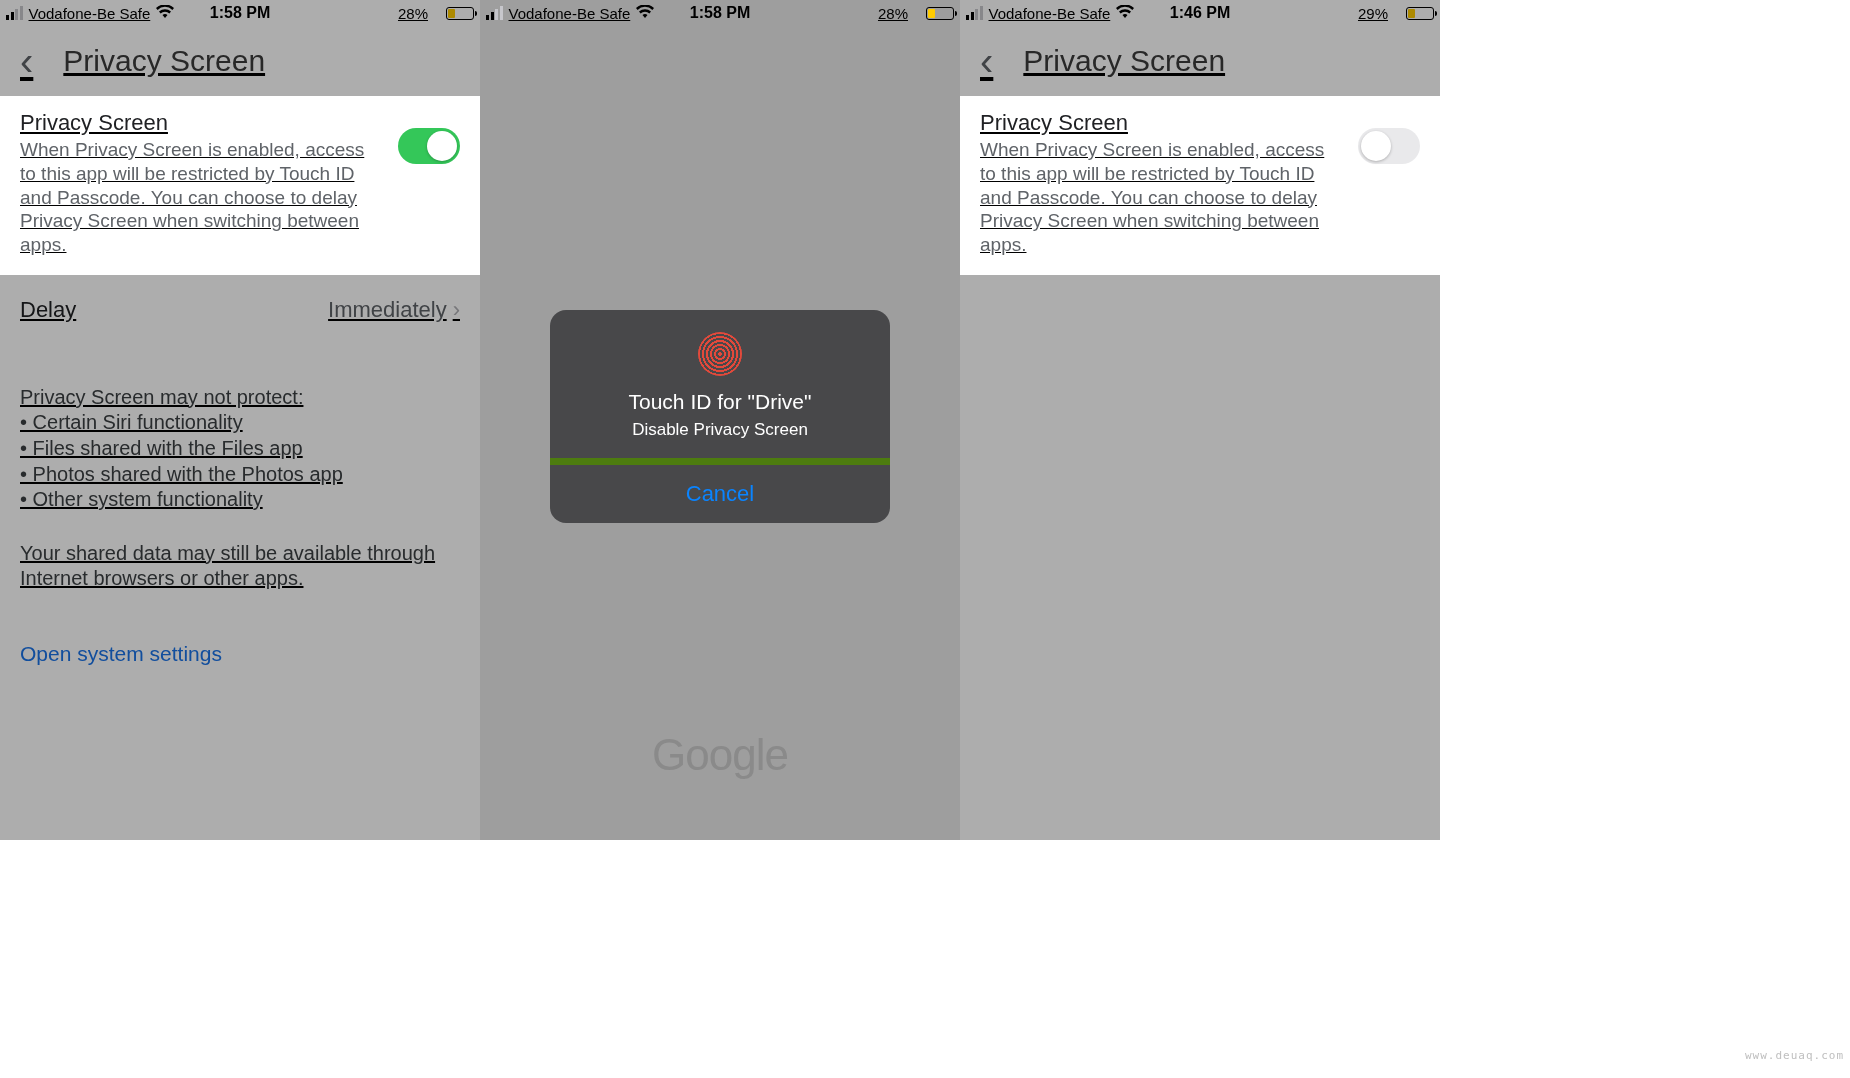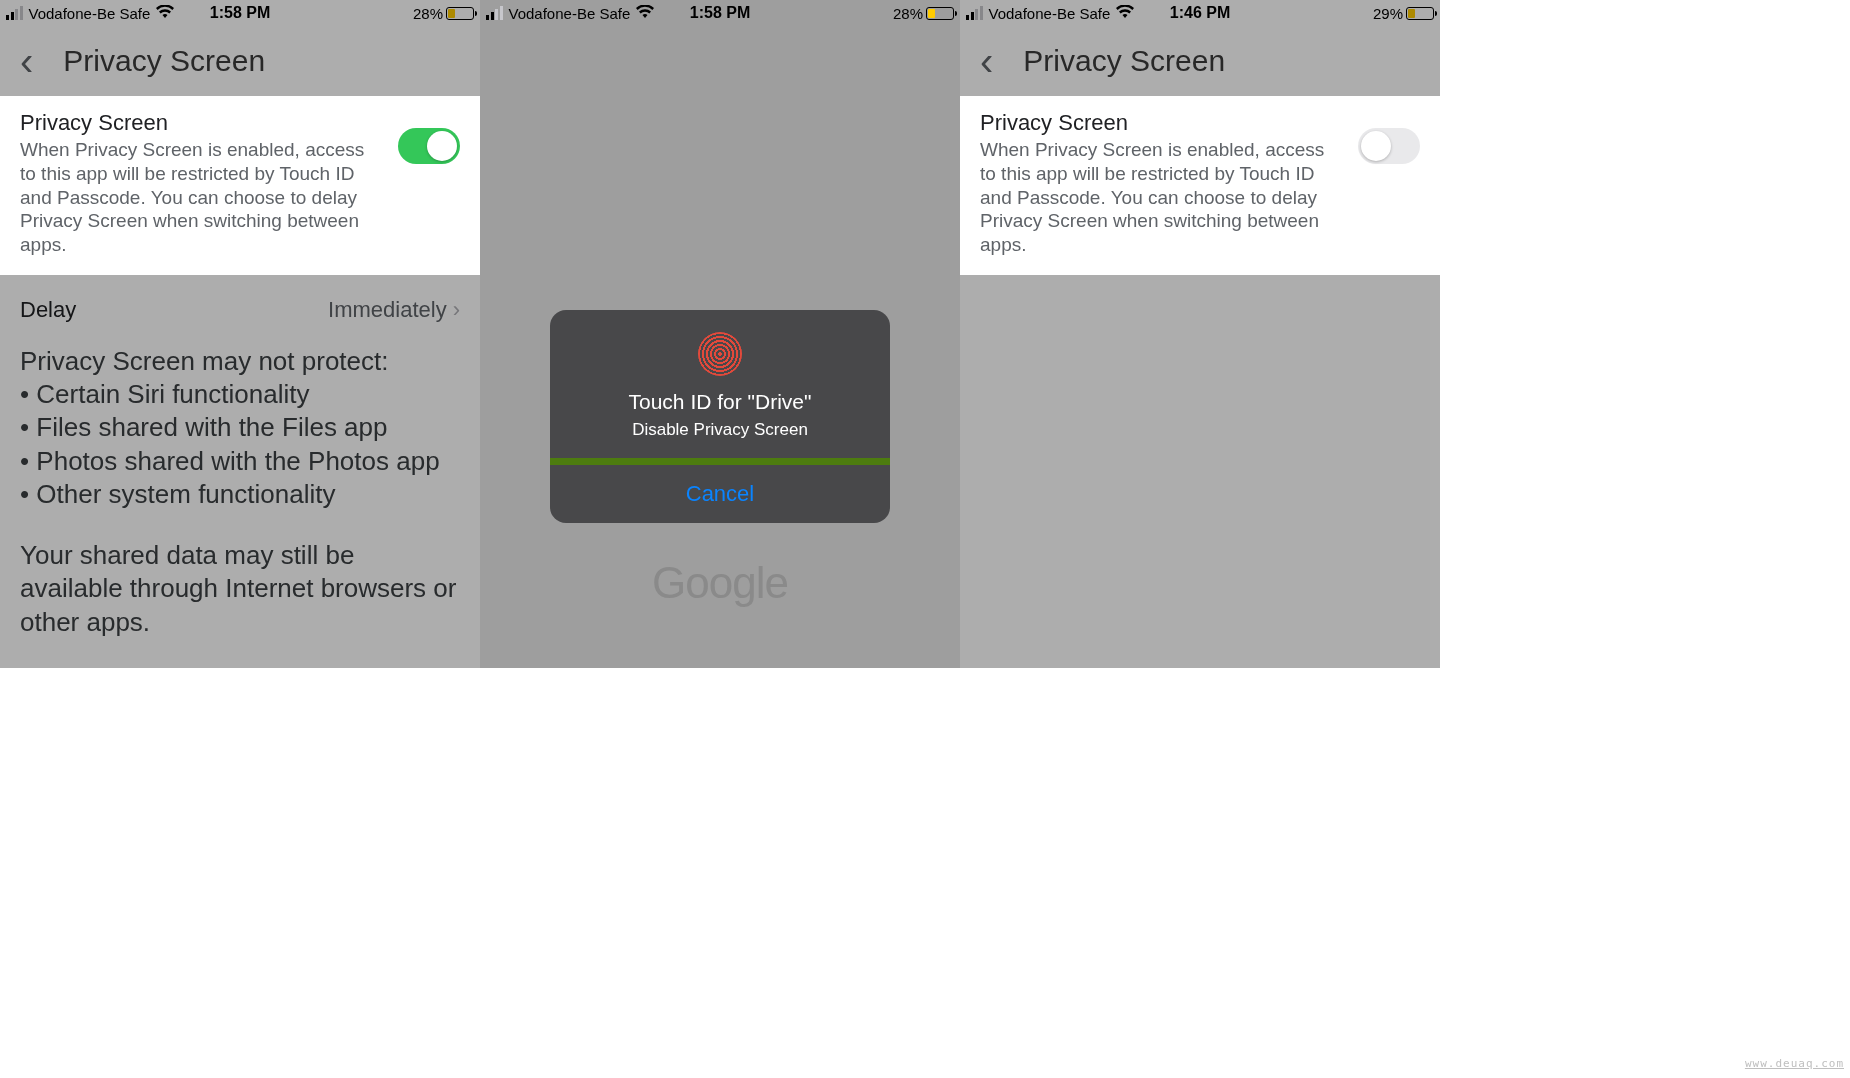--- a/index.html
+++ b/index.html
@@ -12,23 +12,24 @@
     position: relative;
   }
   .container {
     display: flex;
     width: 1440px;
     height: 840px;
     margin: 0;
   }
   .phone {
     width: 480px;
-    height: 668px;
+    height: 840px;
     position: relative;
     overflow: hidden;
+    text-decoration: underline;
   }
   .phone.dim::before {
     content: "";
     position: absolute;
     inset: 0;
     background: rgba(0,0,0,0.32);
     z-index: 50;
     pointer-events: none;
   }
   
@@ -45,21 +46,21 @@
   }
   .sb-signal { display:inline-flex; align-items:flex-end; gap:1.5px; margin-right:6px; }
   .sb-signal span { width:3px; background:#000; display:inline-block; }
   .sb-signal span:nth-child(1){height:5px;}
   .sb-signal span:nth-child(2){height:8px;}
   .sb-signal span:nth-child(3){height:11px;background:#c7c7cc;}
   .sb-signal span:nth-child(4){height:14px;background:#c7c7cc;}
   .sb-carrier { font-size:15px; font-weight:400; }
   .sb-wifi { margin-left:6px; }
   .sb-time { position:absolute; left:50%; transform:translateX(-50%); font-weight:600;text-align:right; }
-  .sb-right { margin-left:auto; display:flex; align-items:center; gap:3px; }
+  .sb-right { margin-left:auto; display:flex; align-items:center; gap:18px; }
   .sb-pct { font-size:15px; font-weight:400; }
   .battery {
     width:28px; height:13px; border:1px solid #000; border-radius:3px; position:relative;
   }
   .battery::after {
     content:""; position:absolute; right:-4px; top:3px; width:2px; height:5px; background:#000; border-radius:0 2px 2px 0;
   }
   .battery-fill { position:absolute; left:1px; top:1px; bottom:1px; width:26%; background:#ffcc00; border-radius:1px; }
   
   .navhead {
@@ -112,21 +113,21 @@
     color:#202124;
     height: calc(100% - 26px - 70px - 130px);
   }
   .delay-row {
     display:flex; justify-content:space-between; align-items:flex-start;
     padding: 22px 0;
     font-size:22px;
   }
   .delay-val { color:#5f6368; display:flex; align-items:center; gap:6px; }
   .chev-right { color:#b0b0b5; font-size:22px; }
-  .info-block { font-size:26px; line-height:1.28; color:#3c4043; }
+  .info-block { font-size:20px; line-height:1.28; color:#3c4043;margin-top:40px; }
   .info-gap { height:28px; }
   .link { color:#1a73e8; font-size:21px; margin-top:50px; display:inline-block; }
   
   .phone2-bg {
     background:#9e9e9e;
     height:100%;
     position:relative;
   }
   .phone2-bg .statusbar { background:transparent; color:#000; }
   .google-logo {
@@ -161,26 +162,25 @@
   .modal-sub { font-size:17px; color:#ffffff; }
   .modal-cancel {
     border-top:7px solid #4d7c0f;
     padding:16px 0;
     color:#0a84ff;
     font-size:22px;
   }
   .watermark {
     position:absolute;
     right:6px;
-    bottom:8px;
+    bottom:16px;
     font-size:11px;
     color:#bfbfbf;
     letter-spacing:1px;
     font-family:monospace;
-    text-decoration:underline;
   }
 </style>
 </head>
 <body>
 
 <div class="container">
 
   <div class="phone dim">
     <div class="statusbar">
       <span class="sb-signal">

